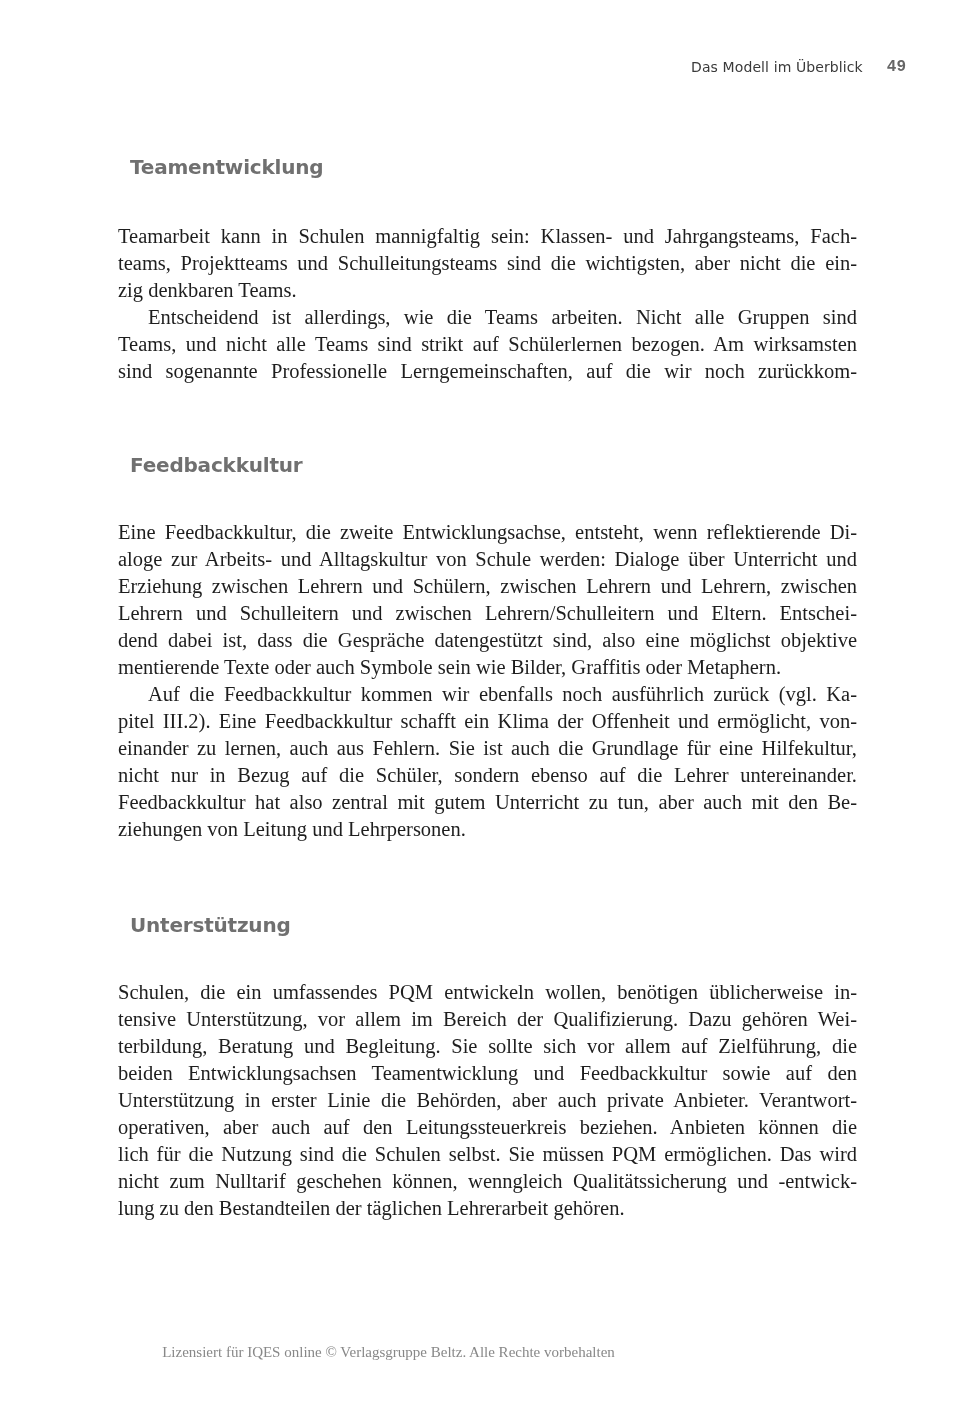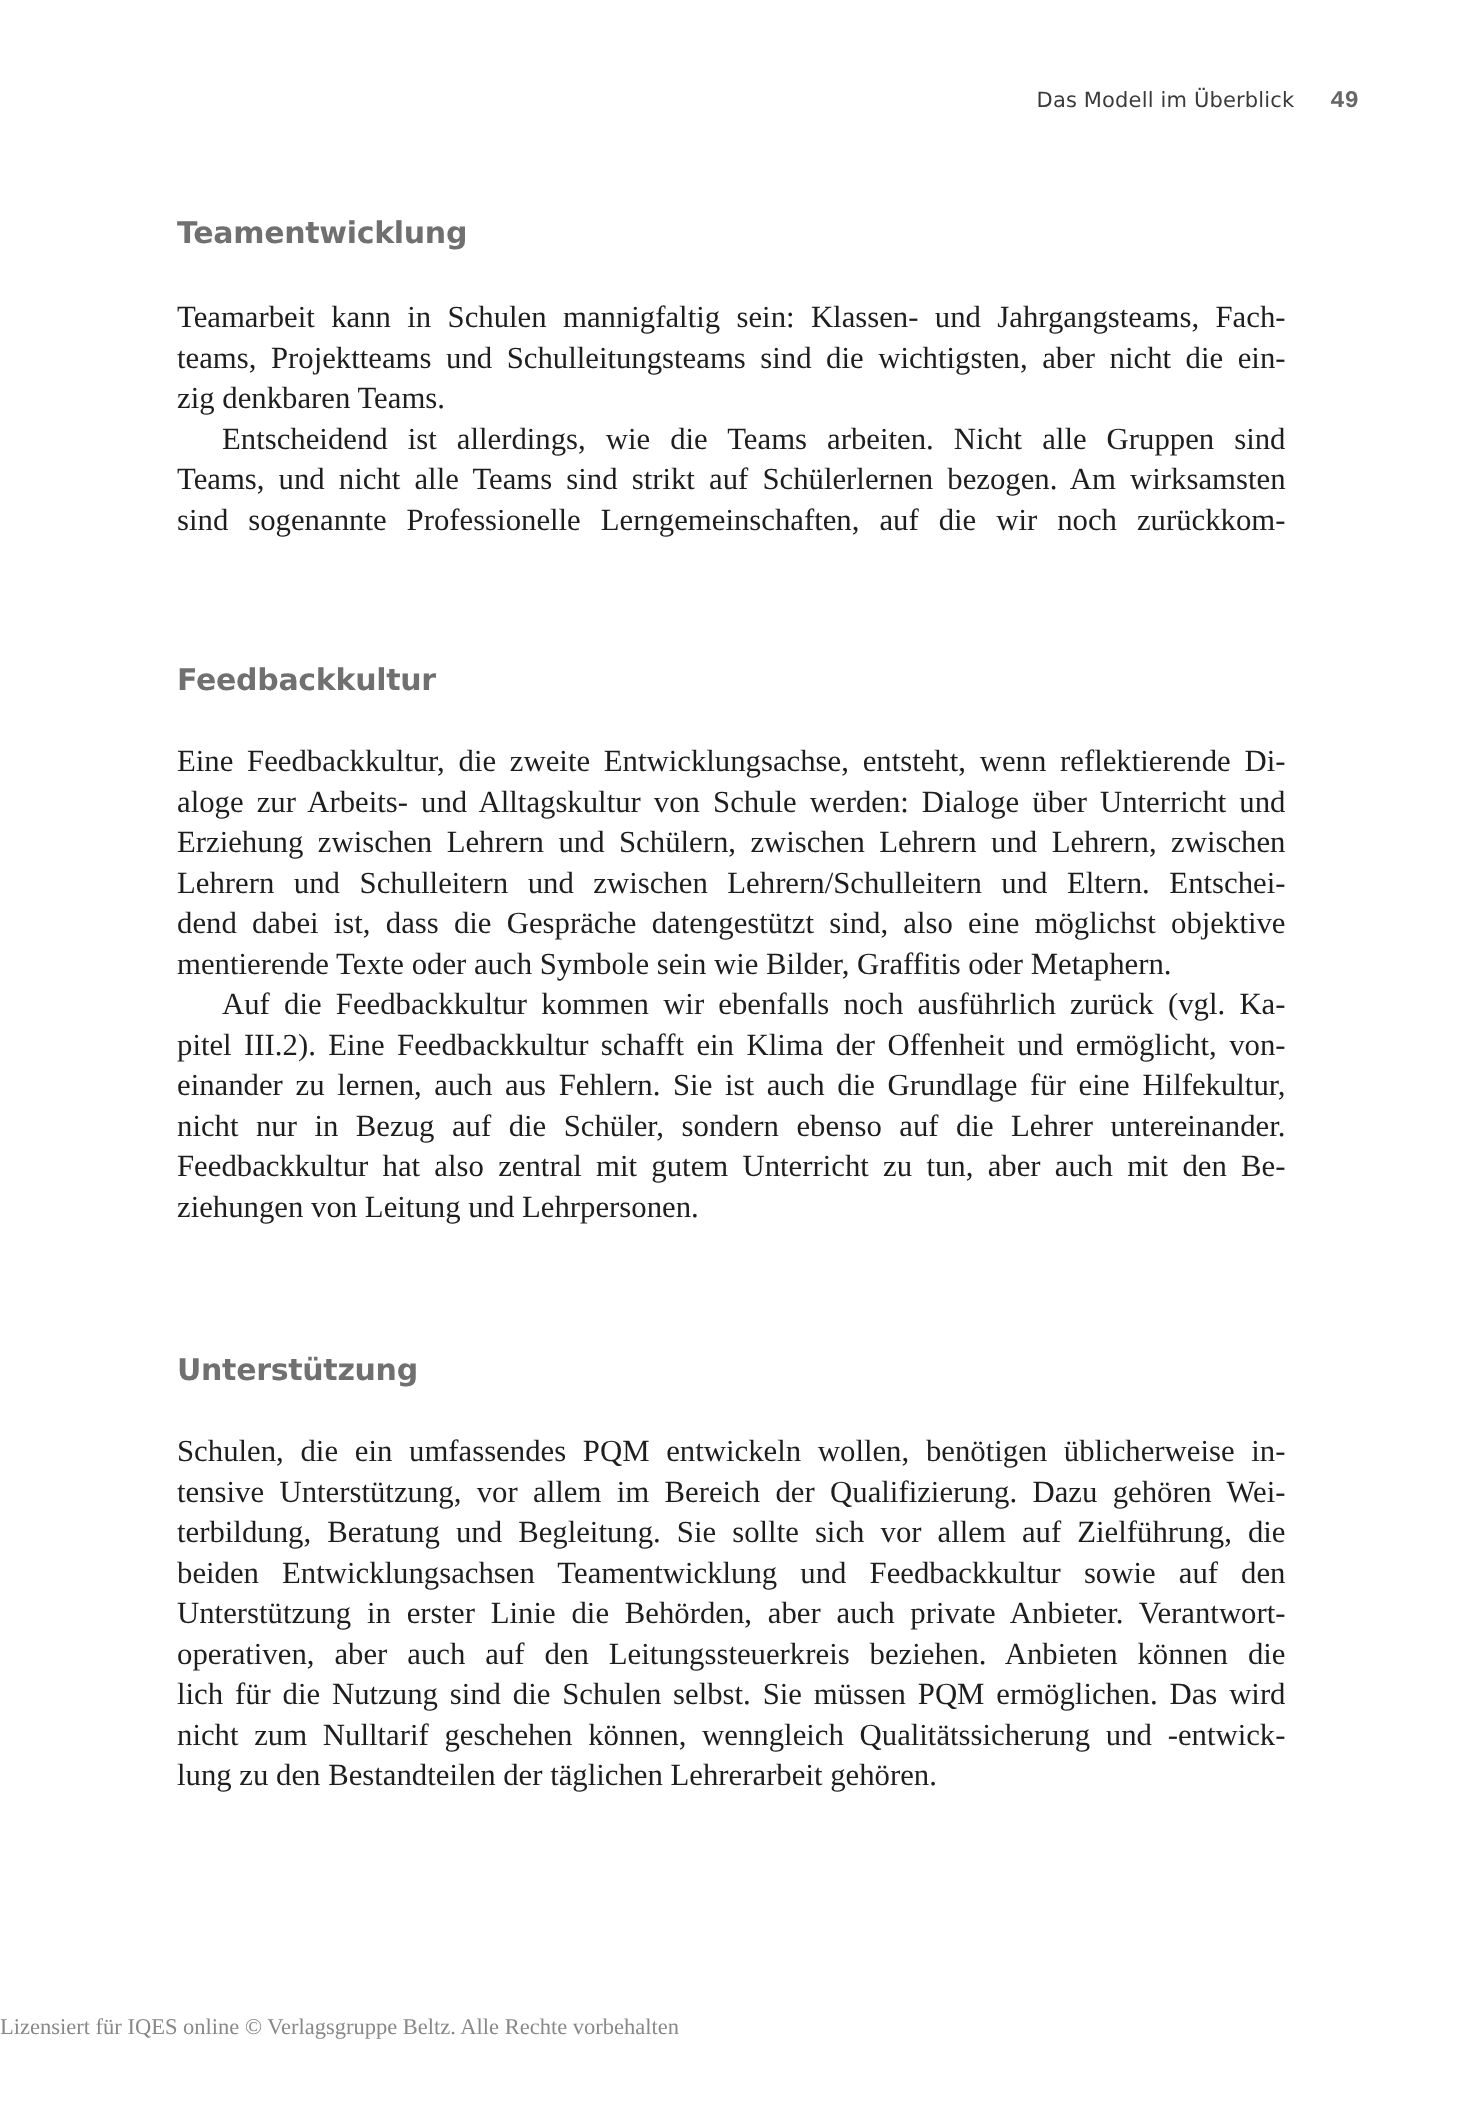--- a/index.html
+++ b/index.html
@@ -37,21 +37,21 @@
     .section {
       position: absolute;
       left: 118px;
       width: 739px;
     }
     .section-heading {
       font-family: "DejaVu Sans", sans-serif;
       font-weight: bold;
       font-size: 20px;
       color: #707070;
-      margin: 0;
+      margin: 12px;
       height: 28px;
       line-height: 28px;
       letter-spacing: -0.2px;
     }
     .paragraph {
       font-family: Liberation Serif, serif;
       font-size: 20.5px;
       line-height: 27px;
       color: #1e1e1e;
       margin: 0;
@@ -67,20 +67,21 @@
       text-align-last: left;
     }
     .line.indent {
       padding-left: 30px;
     }
     .footer {
       position: absolute;
       top: 1344px;
       left: 0;
       width: 777px;
+      text-align: center;
       font-family: "Liberation Serif", serif;
       font-size: 15px;
       color: #888888;
     }
   </style>
 </head>
 <body>
 
 <div class="running-head">
   <span class="rh-title">Das Modell im Überblick</span>

